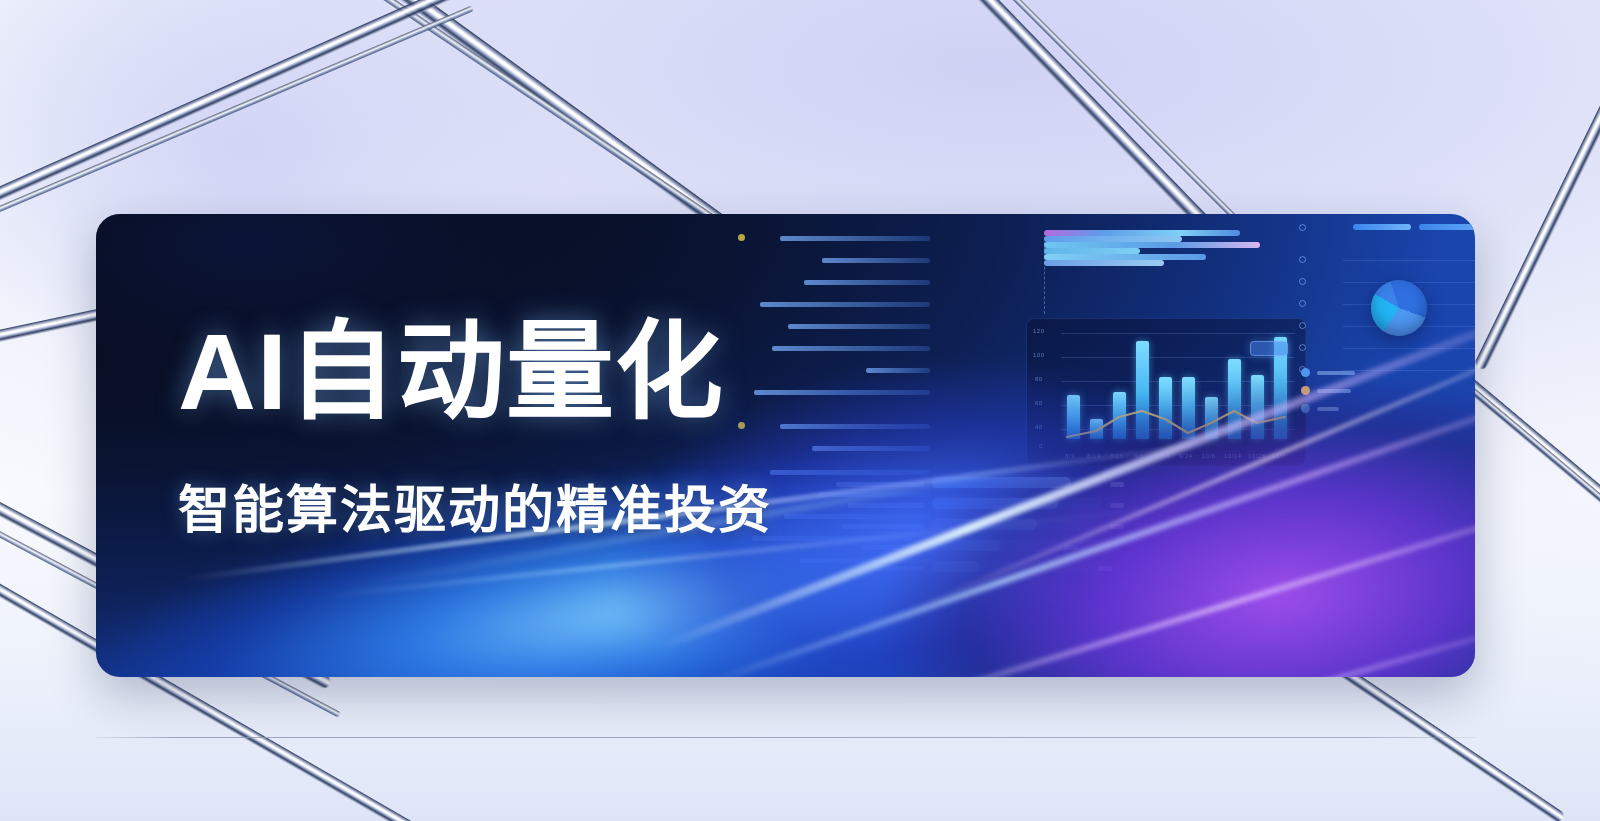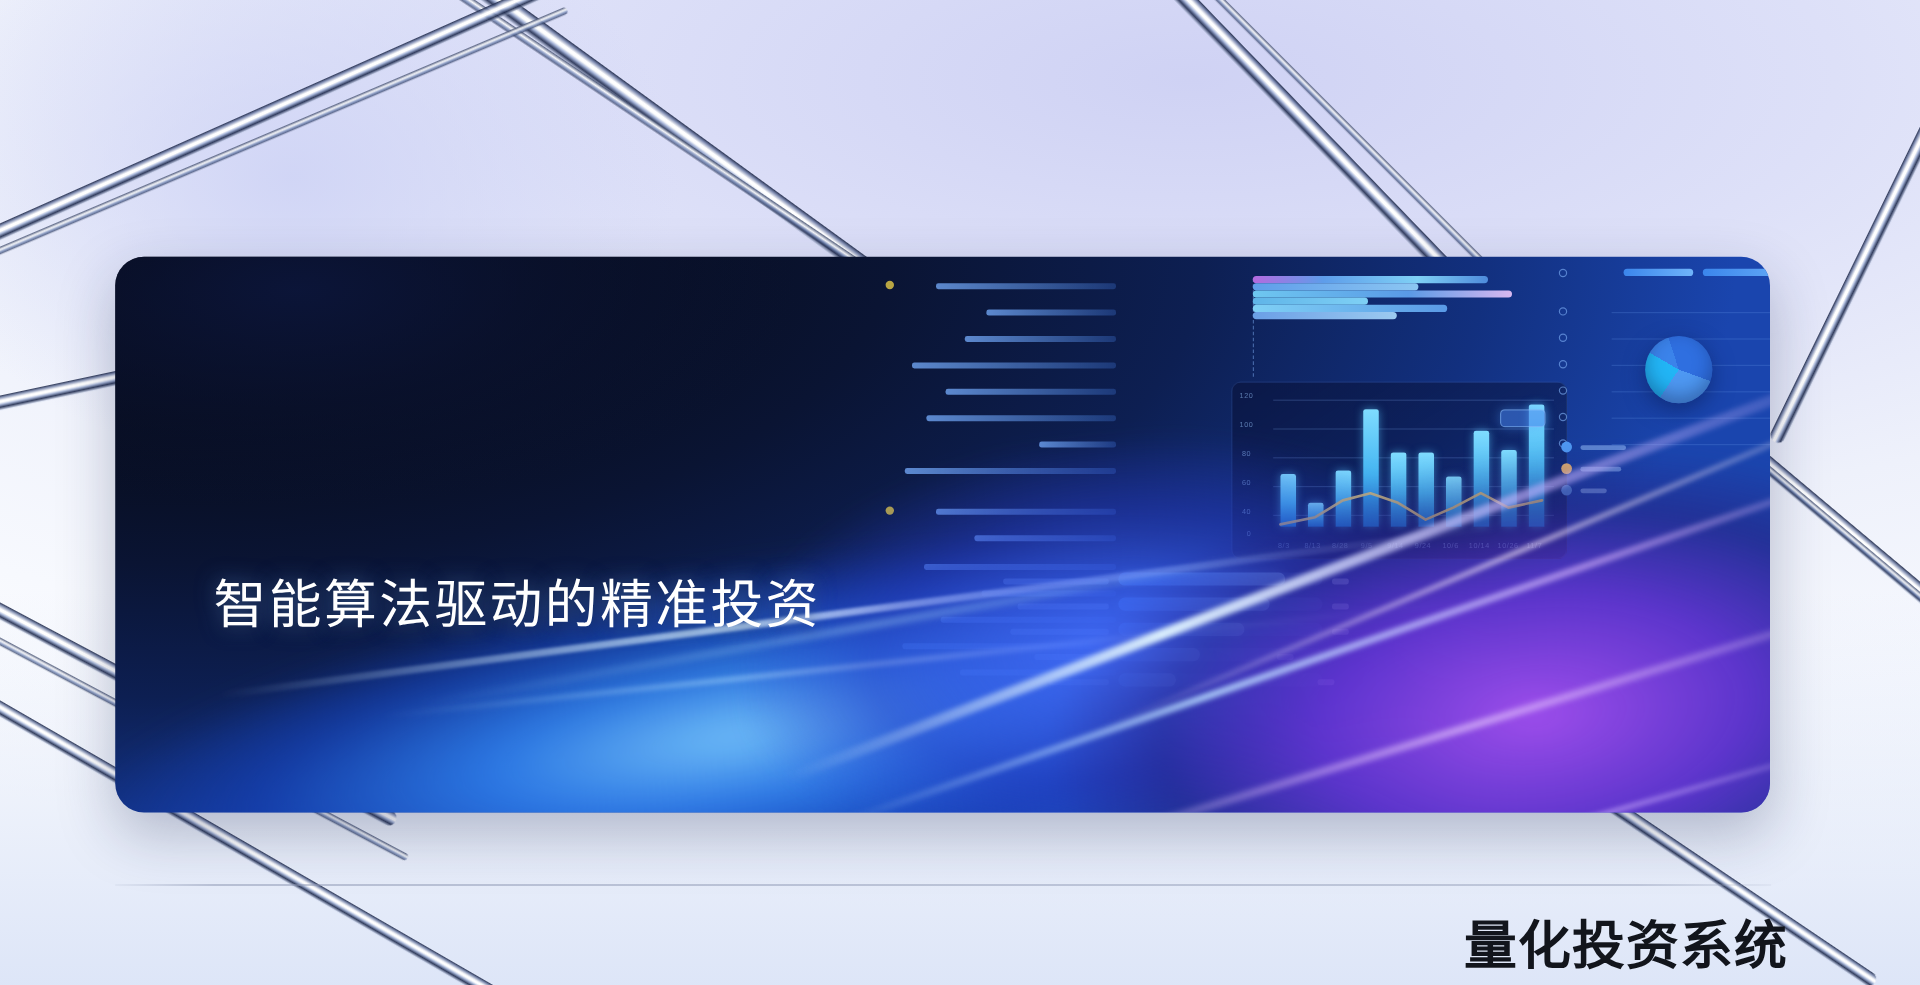--- a/index.html
+++ b/index.html
@@ -144,21 +144,21 @@
 
   
   .headline{
     position:absolute; left:178px; top:316px; z-index:6;
     color:#fff; font-weight:700; font-size:108px; line-height:1.04;
     letter-spacing:1px; white-space:nowrap;
     text-shadow:0 0 26px rgba(120,180,255,.55), 0 4px 18px rgba(0,0,0,.45);
   }
   .subline{
     position:absolute; left:178px; top:468px; z-index:6;
-    color:#fff; font-weight:400; font-size:44px; letter-spacing:2px; white-space:nowrap;
+    color:#fff; font-weight:700; font-size:52px; letter-spacing:2px; white-space:nowrap;
     text-shadow:0 0 18px rgba(110,170,255,.5), 0 3px 12px rgba(0,0,0,.4);
   }
 
   
   #divider{
     position:absolute; left:96px; top:737px; width:1380px; height:1px;
     background:linear-gradient(90deg,rgba(150,160,185,.15),rgba(140,150,178,.85) 6%,rgba(150,160,186,.8) 92%,rgba(150,160,185,.15));
     z-index:7;
   }
   .foot{
@@ -334,19 +334,19 @@
 
     <div class="purple-field"></div>
 
     <div class="beam" style="left:560px;top:430px;width:1000px;height:9px;background:linear-gradient(90deg,rgba(255,255,255,0),rgba(225,245,255,.95),rgba(200,180,255,.6),rgba(255,255,255,0));transform:rotate(-21deg);filter:blur(2px);"></div>
     <div class="beam" style="left:600px;top:470px;width:980px;height:6px;background:linear-gradient(90deg,rgba(255,255,255,0),rgba(180,215,255,.85),rgba(220,185,255,.6),rgba(255,255,255,0));transform:rotate(-19deg);filter:blur(2.4px);"></div>
     <div class="beam" style="left:700px;top:520px;width:900px;height:5px;background:linear-gradient(90deg,rgba(255,255,255,0),rgba(235,205,255,.8),rgba(255,255,255,0));transform:rotate(-17deg);filter:blur(2.6px);"></div>
     <div class="beam" style="left:820px;top:392px;width:760px;height:4px;background:linear-gradient(90deg,rgba(255,255,255,0),rgba(255,240,255,.7),rgba(255,255,255,0));transform:rotate(-23deg);filter:blur(2px);"></div>
     <div class="beam" style="left:900px;top:560px;width:620px;height:4px;background:linear-gradient(90deg,rgba(255,255,255,0),rgba(210,180,255,.75),rgba(255,255,255,0));transform:rotate(-16deg);filter:blur(2.4px);"></div>
     <div class="beam" style="left:250px;top:372px;width:780px;height:4px;background:linear-gradient(90deg,rgba(255,255,255,0),rgba(180,230,255,.55),rgba(255,255,255,0));transform:rotate(-10deg);filter:blur(3px);"></div>
 
+    <div class="headline" style="left:82px;top:102px;">AI自动量化</div>
     <div class="subline" style="left:82px;top:254px;">智能算法驱动的精准投资</div>
   </div>
 
   <div id="divider"></div>
-  <div class="foot" id="foot-right">量化投资系统</div>
 
 </div>
 
 </body></html>

